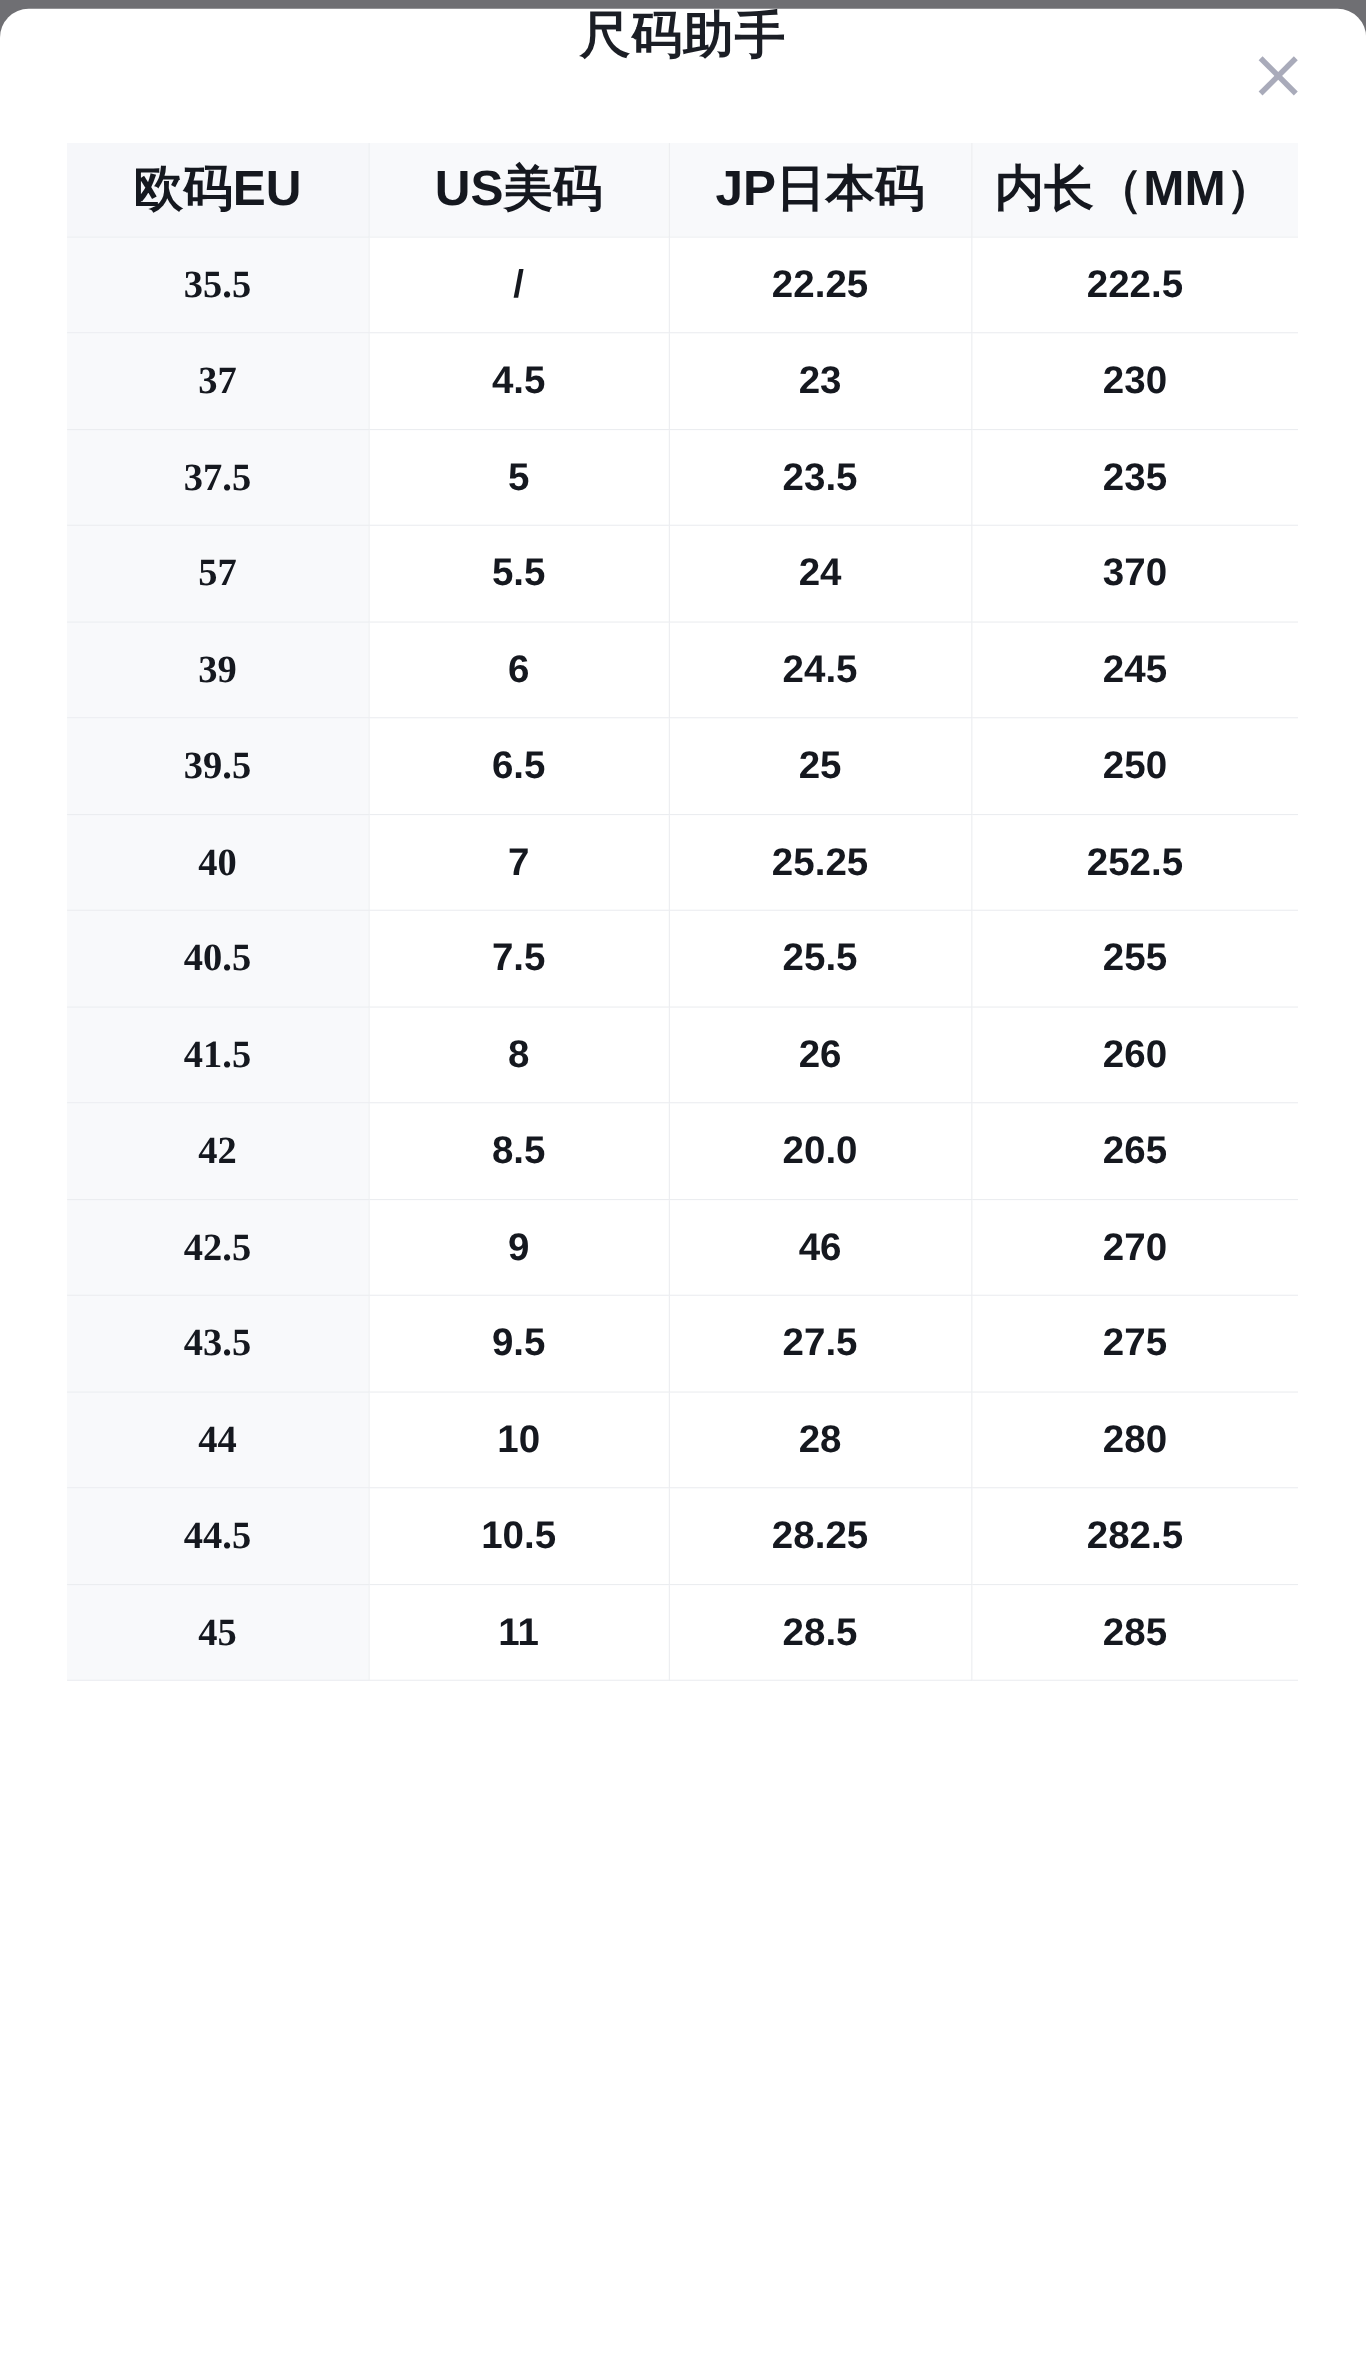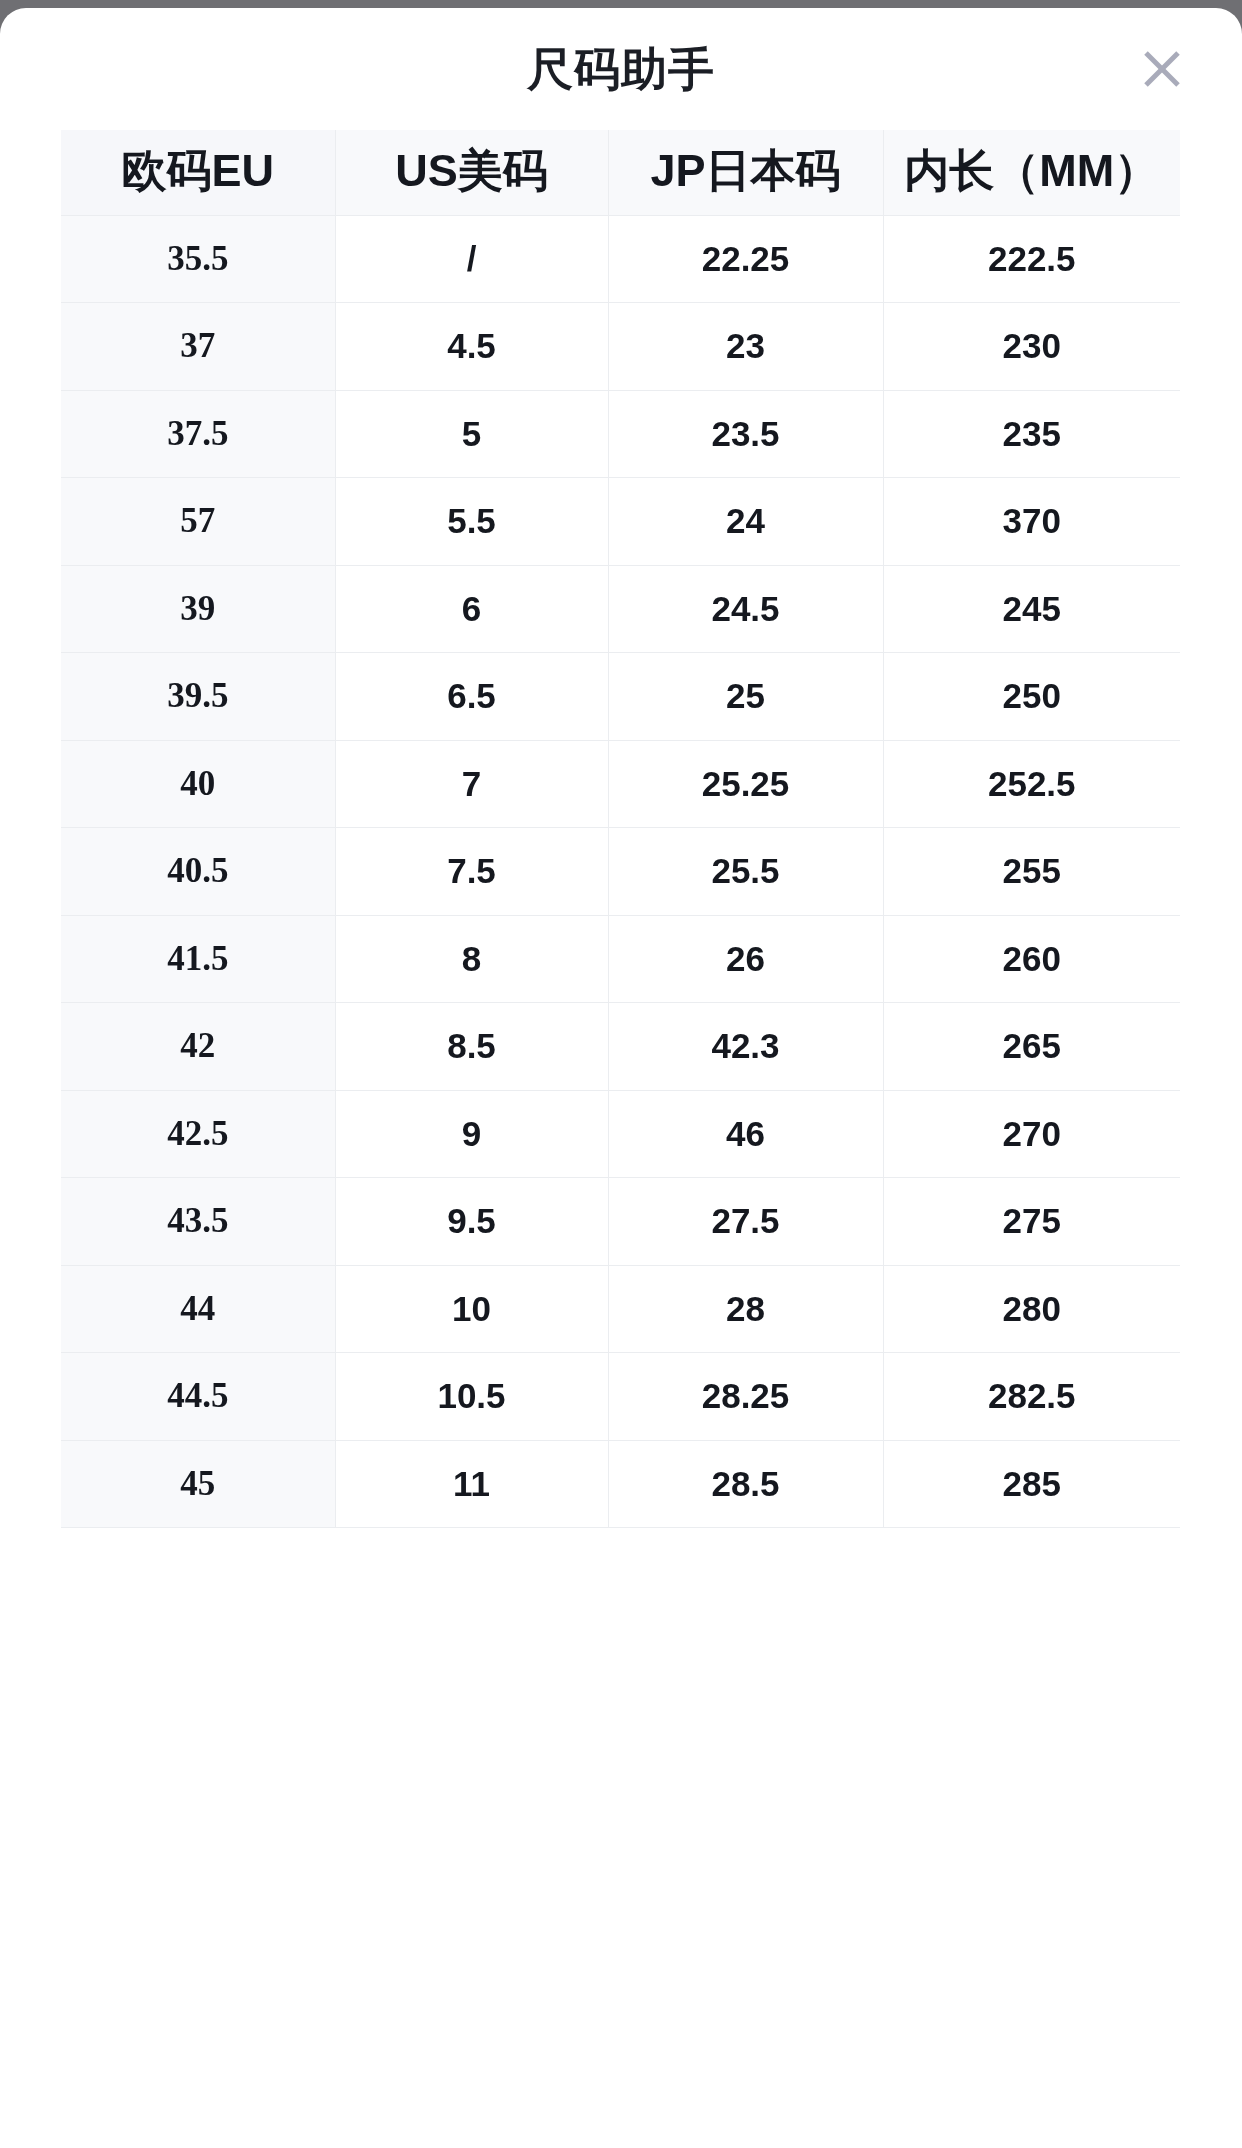--- a/index.html
+++ b/index.html
@@ -19,21 +19,20 @@
     width:1242px; height:2140px;
     background:#ffffff;
     border-top-left-radius:26px;
     border-top-right-radius:26px;
     overflow:hidden;
   }
   #header{
     position:relative;
     height:122px;
     display:flex;
-    align-items:center;
     justify-content:center;
   }
   #title{
     font-size:46px;
     font-weight:700;
     color:#1b1e25;
     letter-spacing:1px;
     line-height:1;
   }
   #close-btn{
@@ -177,21 +176,21 @@
           </tr>
           <tr>
             <td class="first-col">41.5</td>
             <td>8</td>
             <td>26</td>
             <td>260</td>
           </tr>
           <tr>
             <td class="first-col">42</td>
             <td>8.5</td>
-            <td>42.3</td>
+            <td>20.0</td>
             <td>265</td>
           </tr>
           <tr>
             <td class="first-col">42.5</td>
             <td>9</td>
             <td>46</td>
             <td>270</td>
           </tr>
           <tr>
             <td class="first-col">43.5</td>

